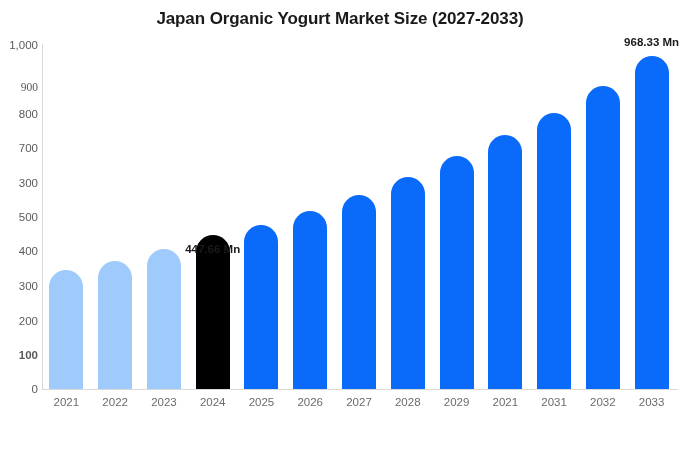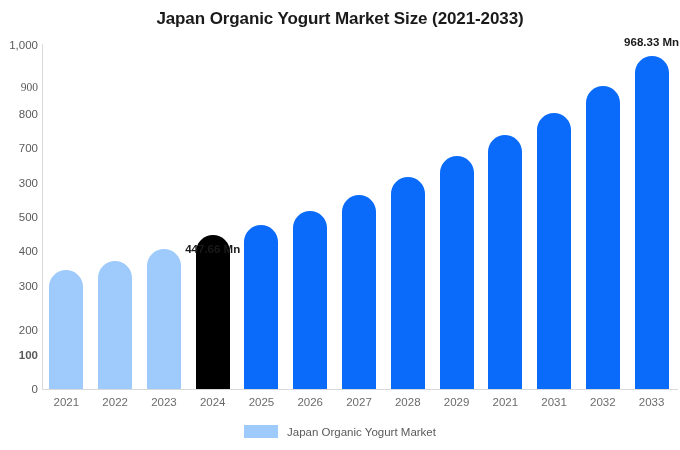--- a/index.html
+++ b/index.html
@@ -125,26 +125,26 @@
   .legend-label {
     font-size: 11.5px;
     color: #5a5a5a;
   }
 </style>
 </head>
 <body>
 
 <div id="chart-root">
 
-  <div class="chart-title">Japan Organic Yogurt Market Size (2021-2033)</div>
+  <div class="chart-title">Japan Organic Yogurt Market Size (2027-2033)</div>
 
   <div id="y-axis">
       <div class="ytick" style="top: 389px;">0</div>
       <div class="ytick" style="top: 355px; font-weight: bold;">100</div>
-      <div class="ytick" style="top: 330px; margin-left: 19px;">200</div>
+      <div class="ytick" style="top: 321px; margin-left: 19px;">200</div>
       <div class="ytick" style="top: 285.8px;">300</div>
       <div class="ytick" style="top: 251.4px;">400</div>
       <div class="ytick" style="top: 217px;">500</div>
       <div class="ytick" style="top: 182.6px;">300</div>
       <div class="ytick" style="top: 148.2px;">700</div>
       <div class="ytick" style="top: 113.8px;">800</div>
       <div class="ytick" style="top: 87px; font-family: Liberation Serif, serif;">900</div>
       <div class="ytick" style="top: 45px;">1,000</div>
     </div>
 
@@ -178,20 +178,14 @@
       <div class="xtick" style="left: 310.231px;">2026</div>
       <div class="xtick" style="left: 359px;">2027</div>
       <div class="xtick" style="left: 407.769px;">2028</div>
       <div class="xtick" style="left: 456.538px;">2029</div>
       <div class="xtick" style="left: 505.308px;">2021</div>
       <div class="xtick" style="left: 554.077px;">2031</div>
       <div class="xtick" style="left: 602.846px;">2032</div>
       <div class="xtick" style="left: 651.615px; text-align: center;">2033</div>
     </div>
 
-  <div class="legend">
-    <div class="legend-item">
-      <span class="legend-swatch"></span>
-      <span class="legend-label">Japan Organic Yogurt Market</span>
-    </div>
-  </div>
 
 </div>
 
 </body></html>

